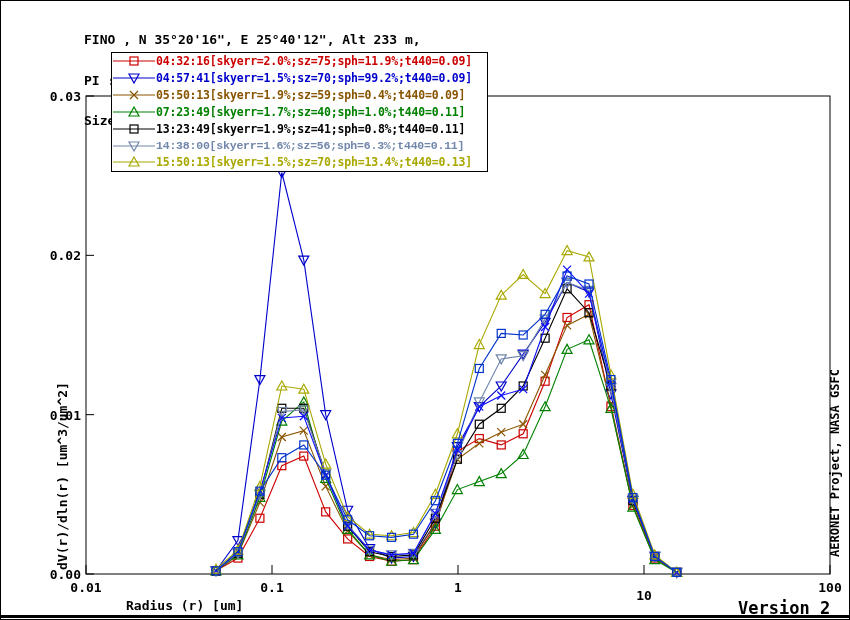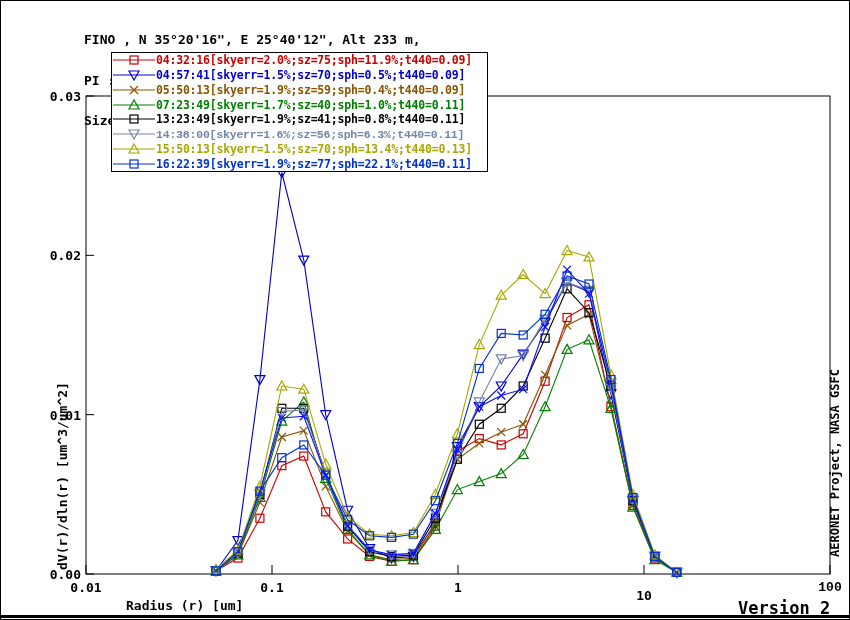--- a/index.html
+++ b/index.html
@@ -308,21 +308,21 @@
           <line x1="1" y1="6" x2="43" y2="6" stroke="#cc0000" stroke-width="1.2"></line>
           <rect x="18" y="2" width="8" height="8" fill="none" stroke="#cc0000" stroke-width="1.2"></rect>
         </svg>
         <span class="lg-label" style="color: rgb(204, 0, 0);">04:32:16[skyerr=2.0%;sz=75;sph=11.9%;t440=0.09]</span>
       </div>
       <div class="lg-row">
         <svg width="44" height="12">
           <line x1="1" y1="6" x2="43" y2="6" stroke="#0000cc" stroke-width="1.2"></line>
           <polygon points="22,11 17,2 27,2" fill="none" stroke="#0000cc" stroke-width="1.2"></polygon>
         </svg>
-        <span class="lg-label" style="color: rgb(0, 0, 204);">04:57:41[skyerr=1.5%;sz=70;sph=0.5%;t440=0.09]</span>
+        <span class="lg-label" style="color: rgb(0, 0, 204);">04:57:41[skyerr=1.5%;sz=70;sph=99.2%;t440=0.09]</span>
       </div>
       <div class="lg-row">
         <svg width="44" height="12">
           <line x1="1" y1="6" x2="43" y2="6" stroke="#8a5500" stroke-width="1.2"></line>
           <path d="M18,2 L26,10 M18,10 L26,2" fill="none" stroke="#8a5500" stroke-width="1.2"></path>
         </svg>
         <span class="lg-label" style="color: rgb(138, 85, 0);">05:50:13[skyerr=1.9%;sz=59;sph=0.4%;t440=0.09]</span>
       </div>
       <div class="lg-row">
         <svg width="44" height="12">
@@ -344,38 +344,31 @@
           <polygon points="22,11 17,2 27,2" fill="none" stroke="#7086aa" stroke-width="1.2"></polygon>
         </svg>
         <span class="lg-label" style="color: rgb(112, 134, 170); font-family: Liberation Mono, monospace;">14:38:00[skyerr=1.6%;sz=56;sph=6.3%;t440=0.11]</span>
       </div>
       <div class="lg-row">
         <svg width="44" height="12">
           <line x1="1" y1="6" x2="43" y2="6" stroke="#a8a800" stroke-width="1.2"></line>
           <polygon points="22,1 17,10 27,10" fill="none" stroke="#a8a800" stroke-width="1.2"></polygon>
         </svg>
         <span class="lg-label" style="color: rgb(168, 168, 0);">15:50:13[skyerr=1.5%;sz=70;sph=13.4%;t440=0.13]</span>
-      </div>
-      <div class="lg-row">
-        <svg width="44" height="12">
-          <line x1="1" y1="6" x2="43" y2="6" stroke="#0033cc" stroke-width="1.2"></line>
-          <rect x="18" y="2" width="8" height="8" fill="none" stroke="#0033cc" stroke-width="1.2"></rect>
-        </svg>
-        <span class="lg-label" style="color: rgb(0, 51, 204);">16:22:39[skyerr=1.9%;sz=77;sph=22.1%;t440=0.11]</span>
       </div>
     </div>
 
   <div id="y-axis-title">dV(r)/dln(r) [um^3/um^2]</div>
   <div id="x-axis-title">Radius (r) [um]</div>
   <div id="version-label">Version 2</div>
   <div id="watermark">AERONET Project, NASA GSFC</div>
 
   <div id="bottom-border"></div>
 <div class="tick-label-x" style="left: 85px; top: 579px;">0.01</div>
     <div class="tick-label-x" style="left: 271px; top: 579px;">0.1</div>
     <div class="tick-label-x" style="left: 457px; top: 579px;">1</div>
     <div class="tick-label-x" style="left: 643px; top: 579px; margin-top: 8px;">10</div>
-    <div class="tick-label-x" style="left: 829px; top: 579px; font-family: Liberation Mono, monospace;">100</div>
+    <div class="tick-label-x" style="left: 829px; top: 579px;">100</div>
     <div class="tick-label-y" style="left: 40px; top: 566px;">0.00</div>
     <div class="tick-label-y" style="left: 40px; top: 406.667px;">0.01</div>
     <div class="tick-label-y" style="left: 40px; top: 247.333px;">0.02</div>
     <div class="tick-label-y" style="left: 40px; top: 88px;">0.03</div>
   </div>
 
 </body></html>

